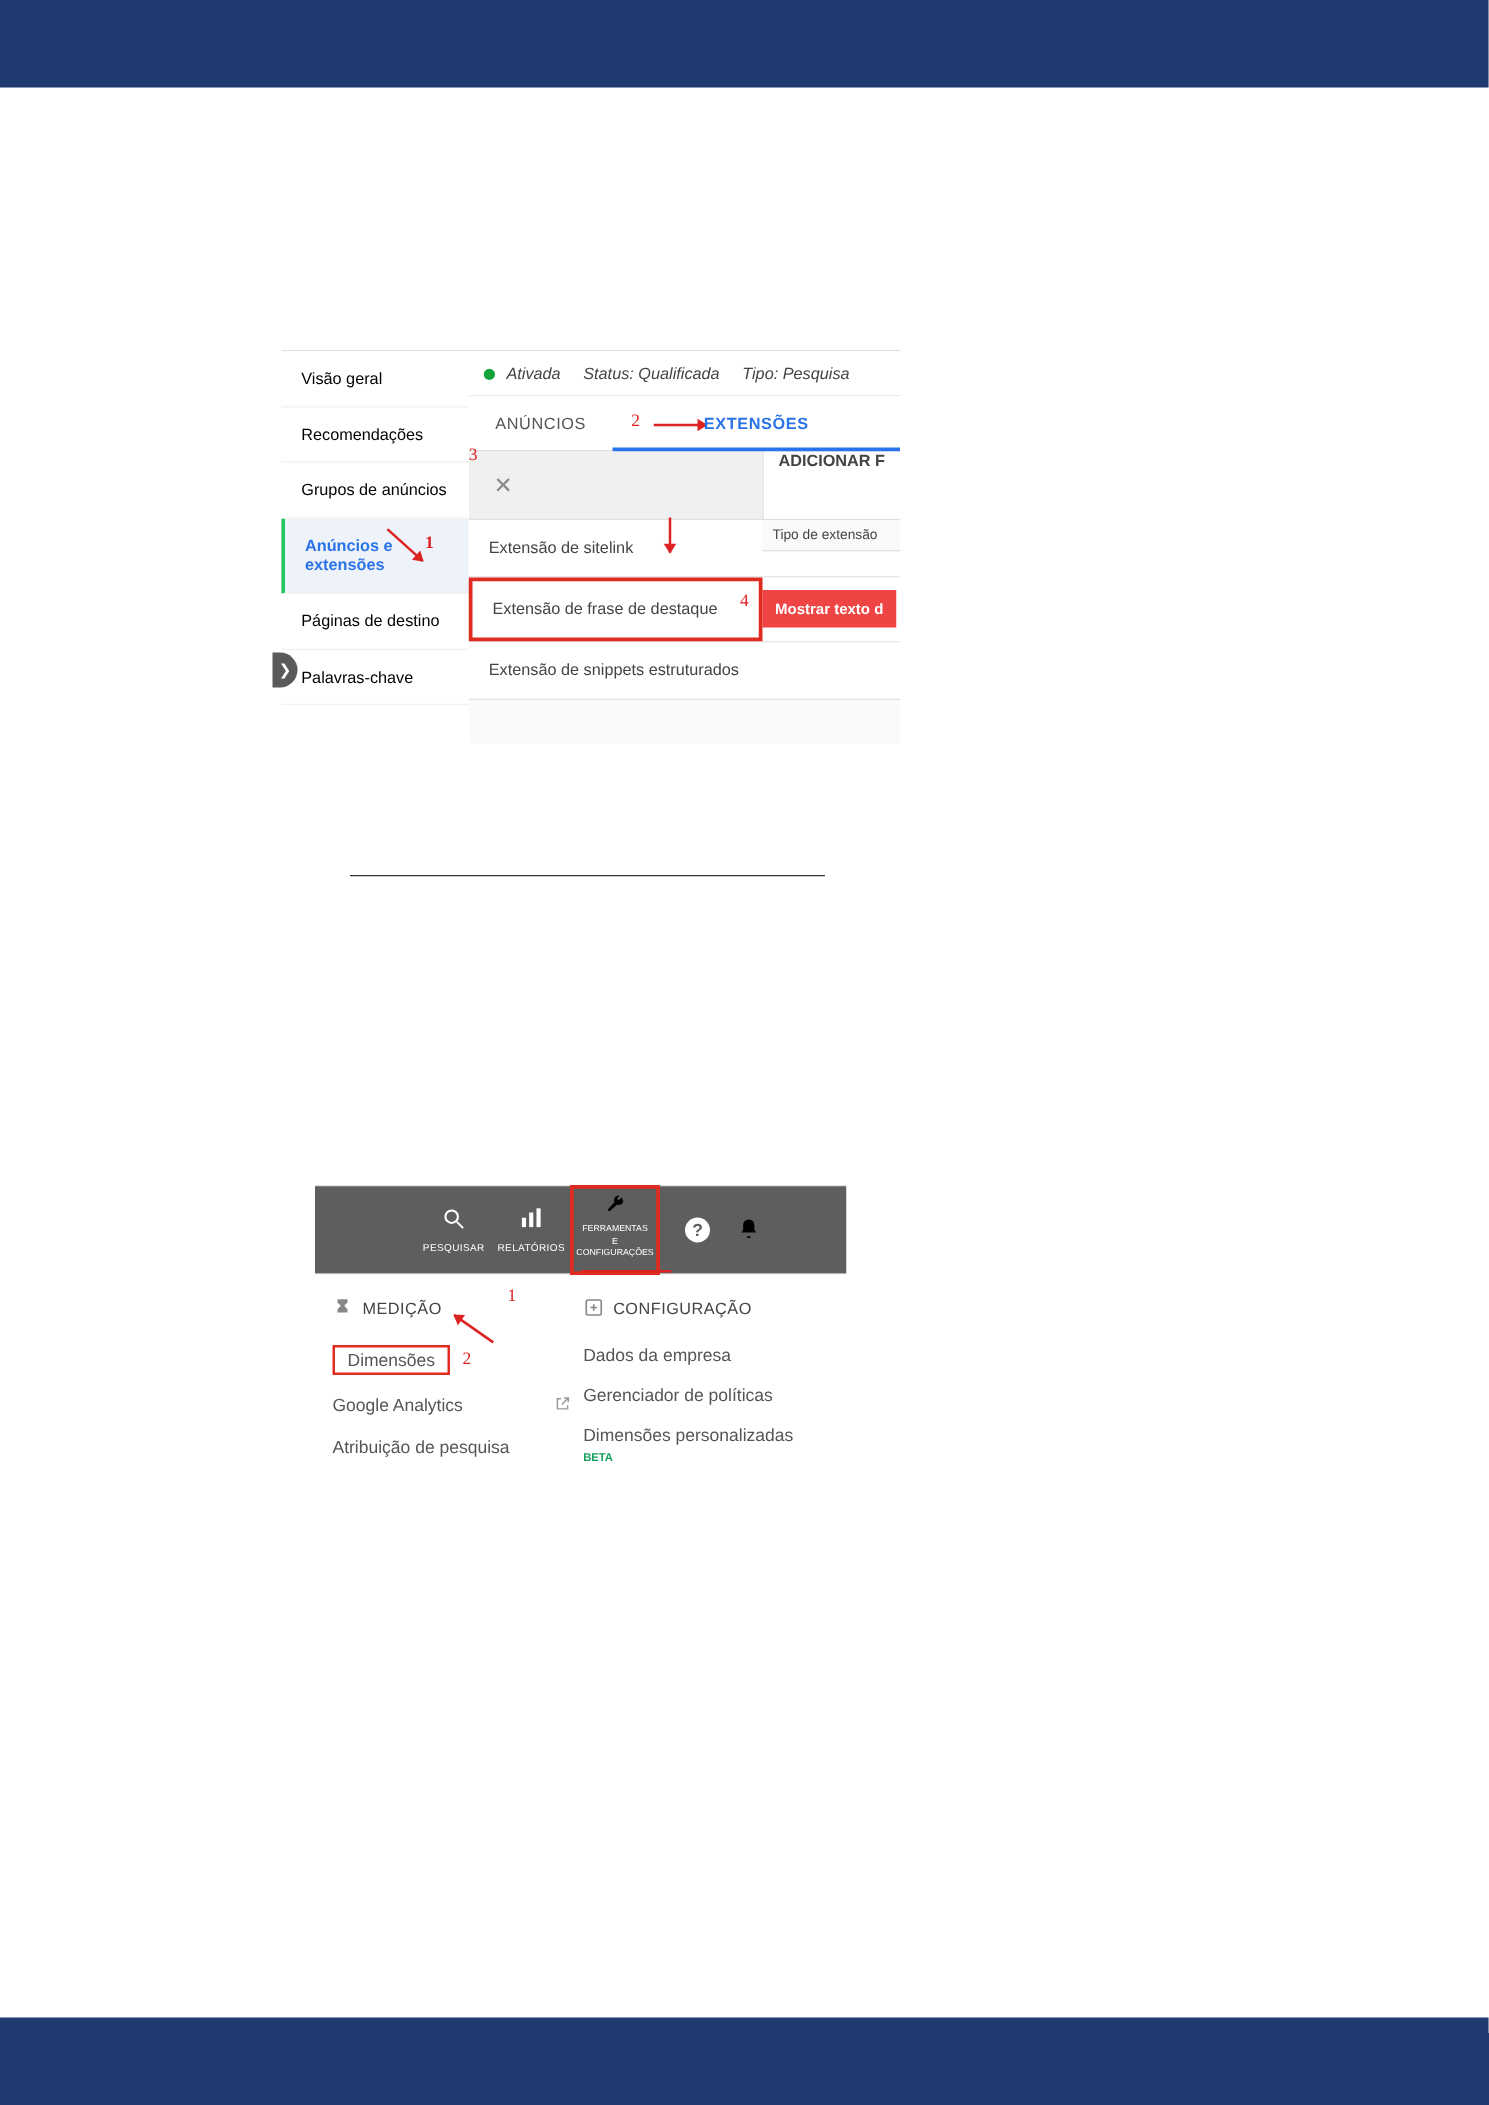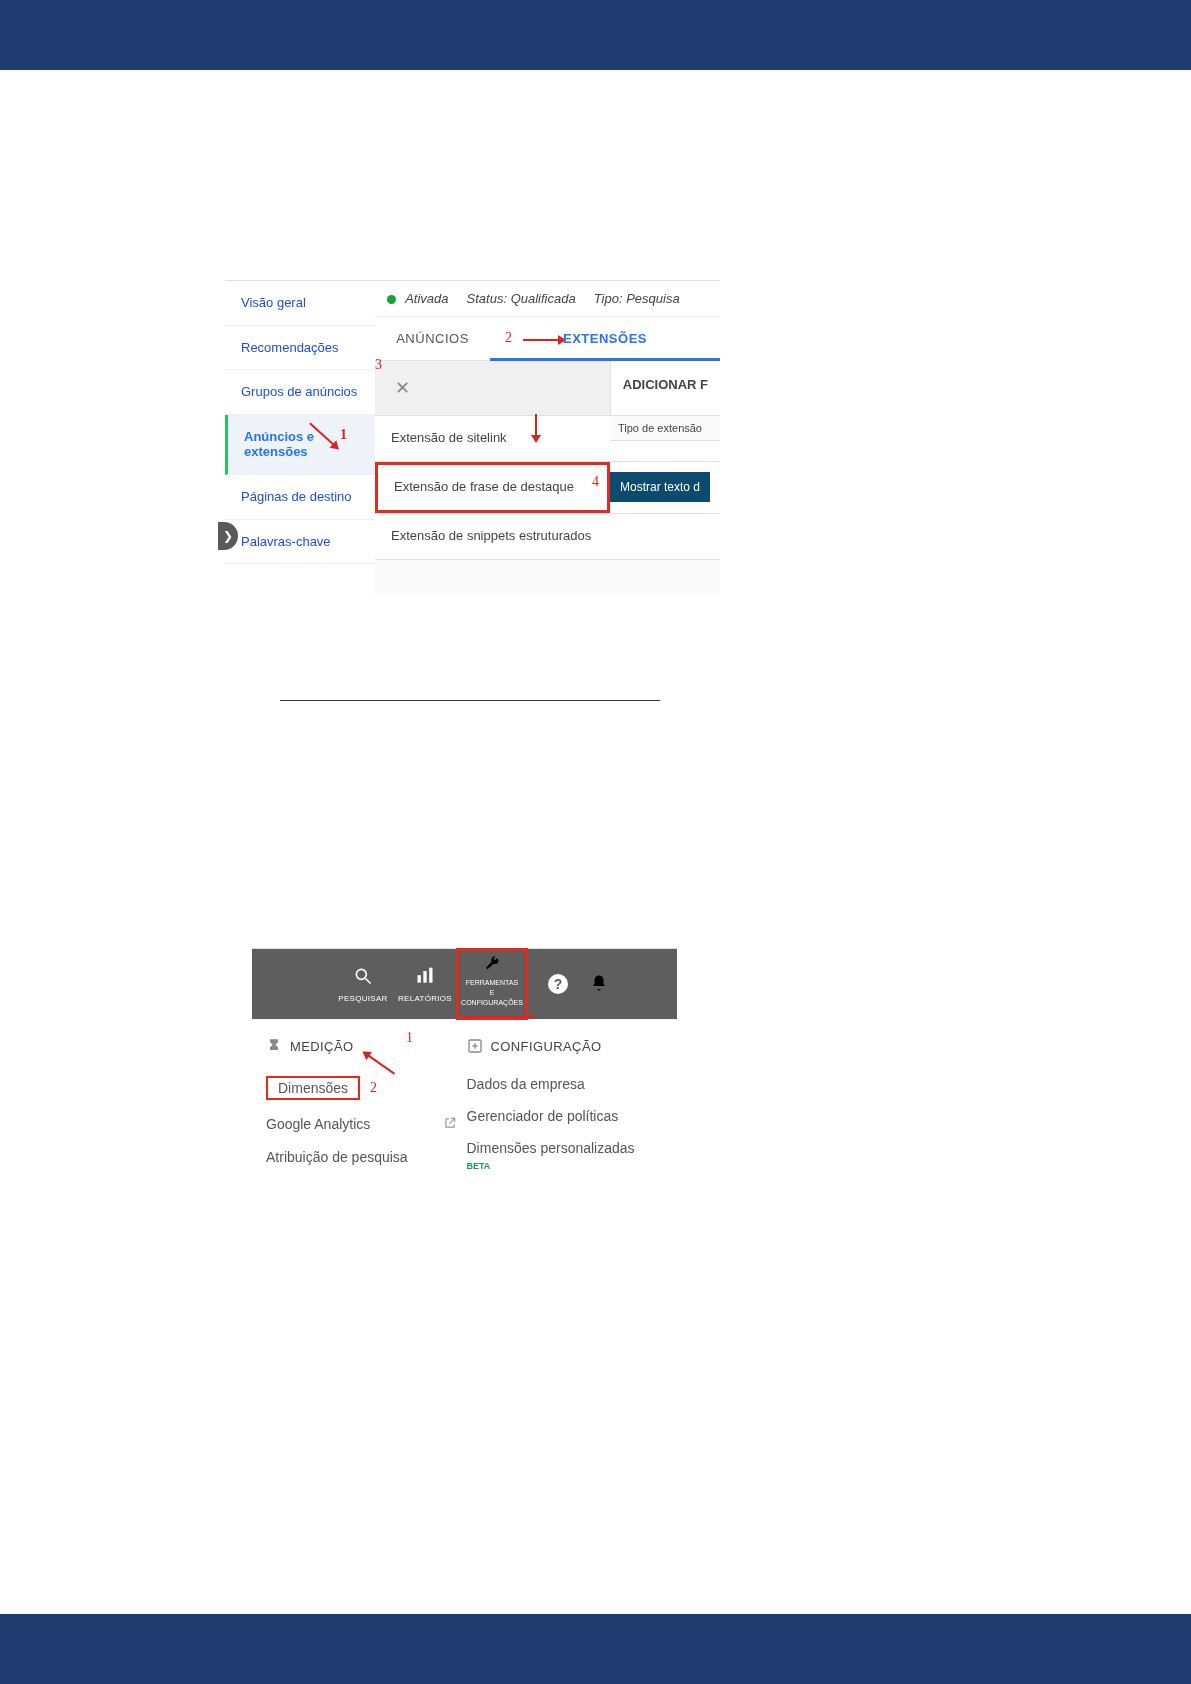--- a/index.html
+++ b/index.html
@@ -36,21 +36,21 @@
     overflow: hidden;
   }
   .shot1-sidebar {
     width: 150px;
     float: left;
     background: #fff;
   }
   .sb-item {
     padding: 14px 16px;
     font-size: 13px;
-    color: #1d4ed8;
+    color: #000000;
     border-bottom: 1px solid #f0f0f0;
     line-height: 1.2;
     position: relative;
   }
   .sb-item.active {
     border-left: 3px solid #22c55e;
     background: #eef2f9;
     color: #2a73e8;
     font-weight: bold;
   }
@@ -102,21 +102,21 @@
     border-bottom: 1px solid #e0e0e0;
     background: #f0f0f0;
   }
   .row3-close {
     width: 235px;
     padding: 16px 20px;
   }
   .close-x { font-size: 18px; color: #888; }
   .row3-add {
     flex: 1;
-    padding: 16px 12px;
+    padding: 0 12px;
     font-size: 13px;
     font-weight: 600;
     color: #444;
     background: #fff;
     border-left: 1px solid #e0e0e0;
     white-space: nowrap;
   }
   .ext-row {
     display: flex;
     border-bottom: 1px solid #e0e0e0;
@@ -134,24 +134,24 @@
     font-size: 11px;
     color: #444;
   }
   .tipo-box {
     background: #fafafa;
     border-bottom: 1px solid #e0e0e0;
     padding: 6px 8px;
     text-align: left;
   }
   .mostrar-btn {
-    background: #0c4a6e;
+    background: #ef4444;
     color: #fff;
     font-size: 12px;
-    font-weight: 400;
+    font-weight: 700;
     padding: 8px 10px;
     white-space: nowrap;
   }
   .ext-highlighted {
     border: 3px solid #e02b20;
     position: relative;
   }
 
   
   .ann-num {

